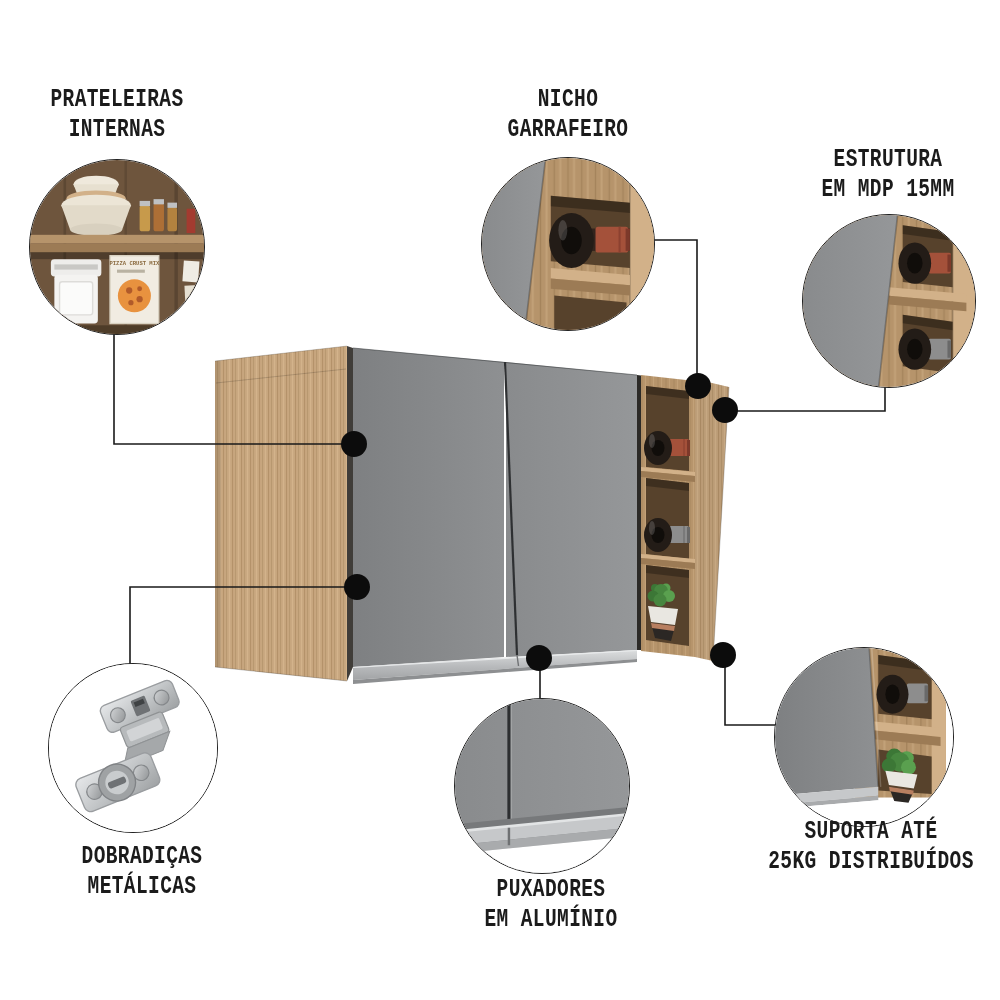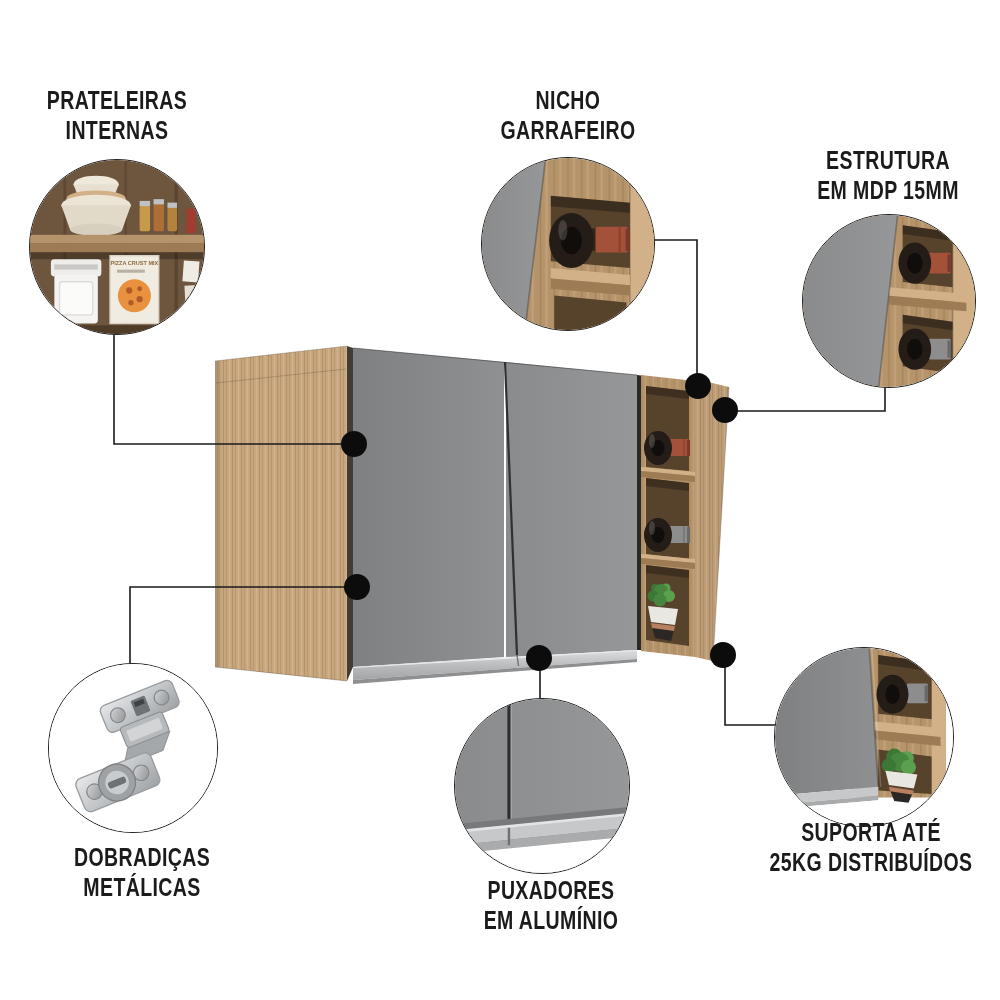--- a/index.html
+++ b/index.html
@@ -1,17 +1,17 @@
 <!DOCTYPE html>
 <html style="--page-bg: #ffffff; --text: #1b1b1b; --line: #1a1a1a; --dot: #0c0c0c; --door-gray: #8b8d8f; --aluminum: #c0c2c4; --wood: #c7a67e; --wood-mid: #b6946b; --wood-dark: #9c7b55; --wood-light: #d2b189; --wood-interior: #57422c; --photo-wood-back: #6e553d; --bottle-dark: #231c17; --cap-red: #a4513a; --cap-gray: #8d8d8d; --plant-green: #47863f; --plant-green-dark: #3c7736; --plant-green-light: #5aa04f; --pot-white: #e9e7e1; --bowl-dark: #2b2724; --copper: #b87f60; --hinge-silver: #c9ccce;"><head>
 <meta charset="utf-8">
 <style>
   html,body{margin:0;padding:0;background:#fff;}
   .canvas{position:relative;width:1000px;height:1000px;background:var(--page-bg,#fff);overflow:hidden;
-          font-family:Liberation Sans, sans-serif;}
+          font-family:Liberation Mono, monospace;}
   .layer{position:absolute;left:0;top:0;width:1000px;height:1000px;}
   .label{position:absolute;width:280px;text-align:center;font-weight:700;font-size:25px;line-height:30px;
          color:var(--text,#1b1b1b);transform:scaleX(.78);transform-origin:center top;letter-spacing:.5px;
          white-space:nowrap;}
   .label span{display:block;}
   .photo{position:absolute;border-radius:50%;border:1.6px solid #1f1f1f;overflow:hidden;background:#fff;box-sizing:border-box;}
   .photo svg{display:block;width:100%;height:100%;}
   
   .f-wood{fill:var(--wood)}
   .f-wood-mid{fill:var(--wood-mid)}

